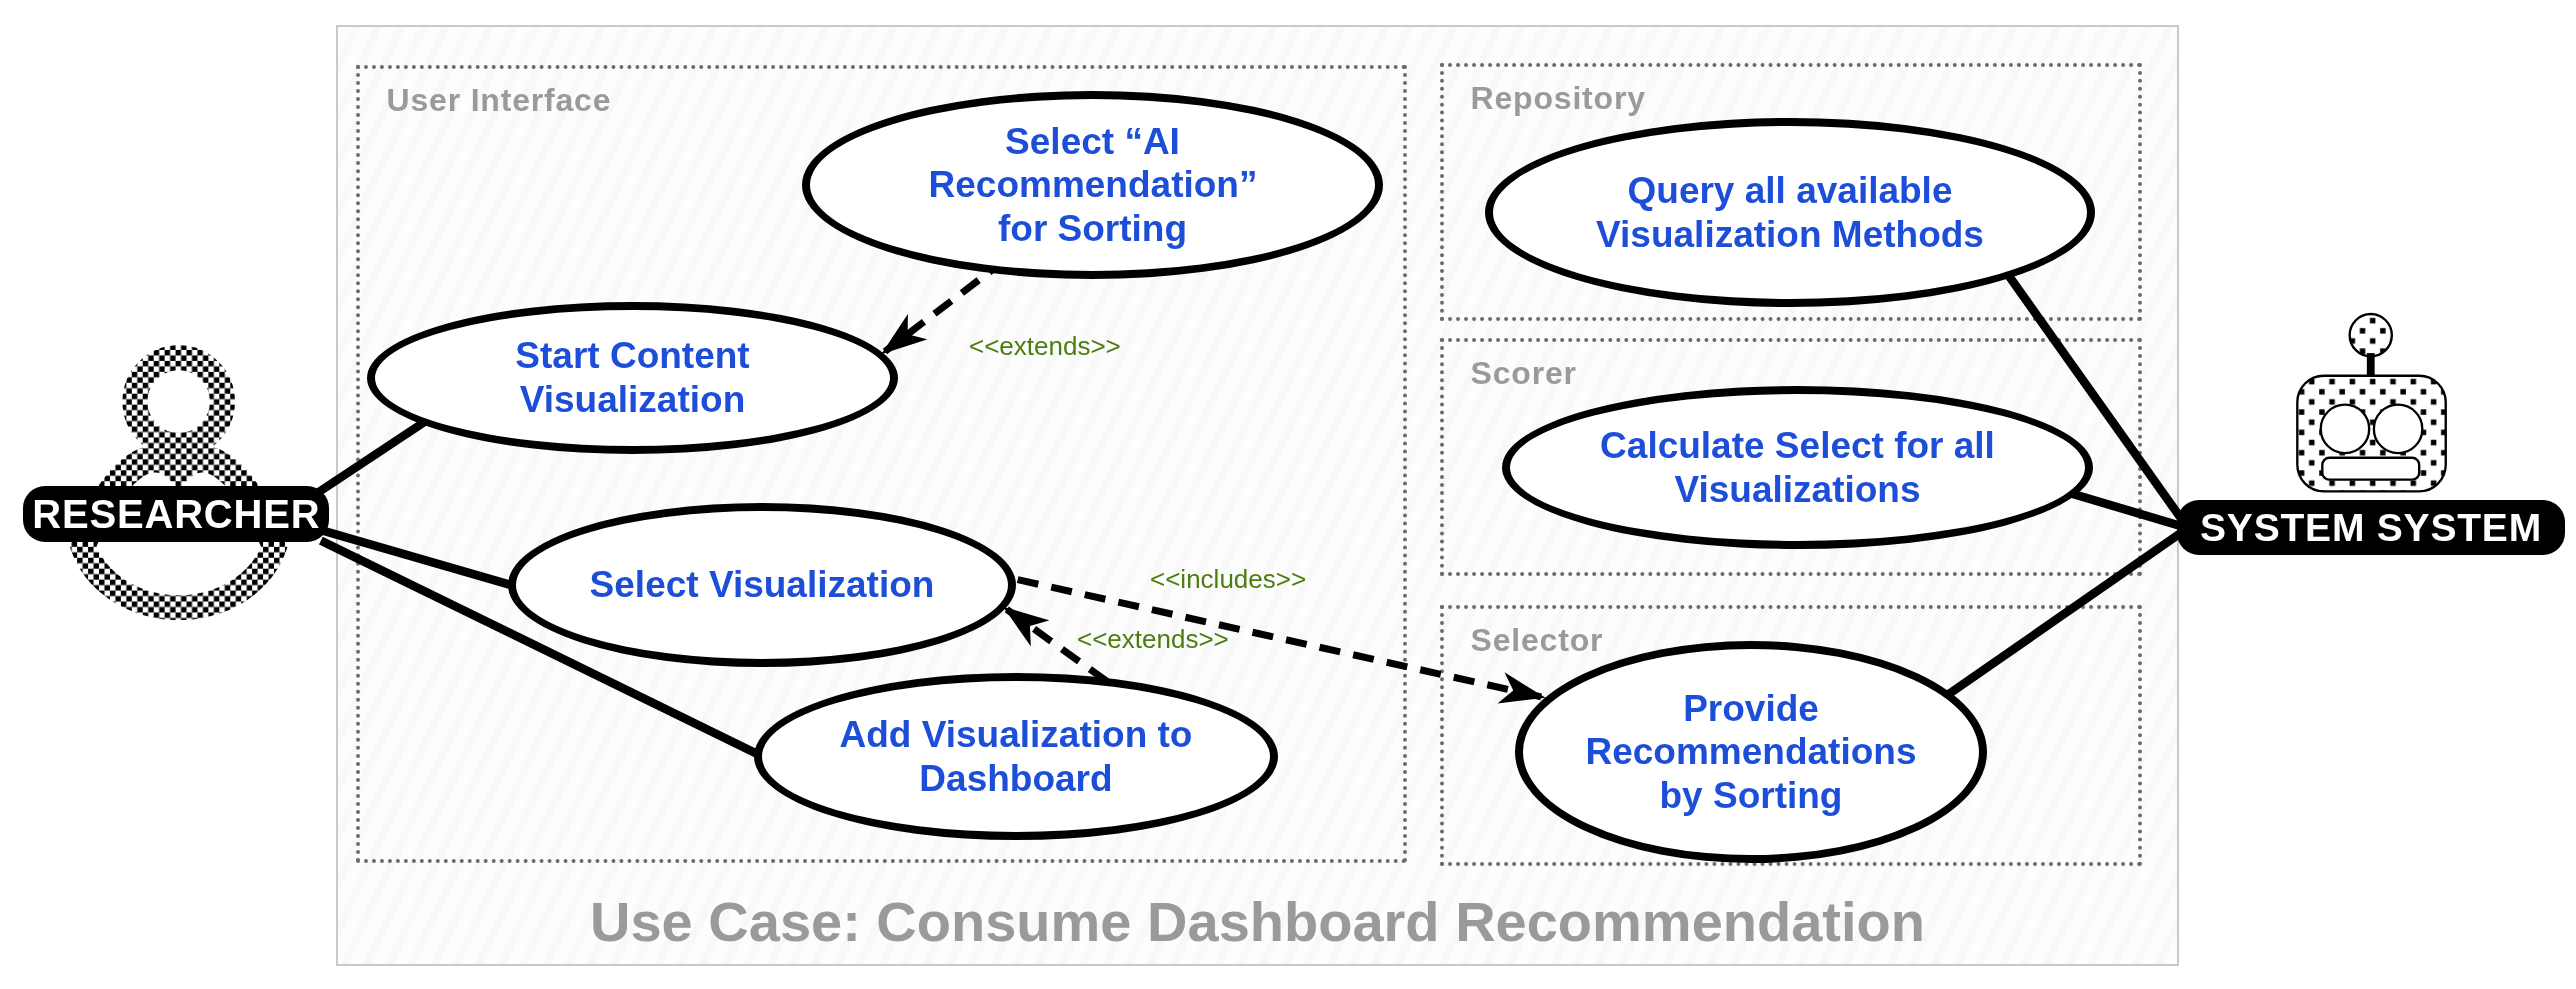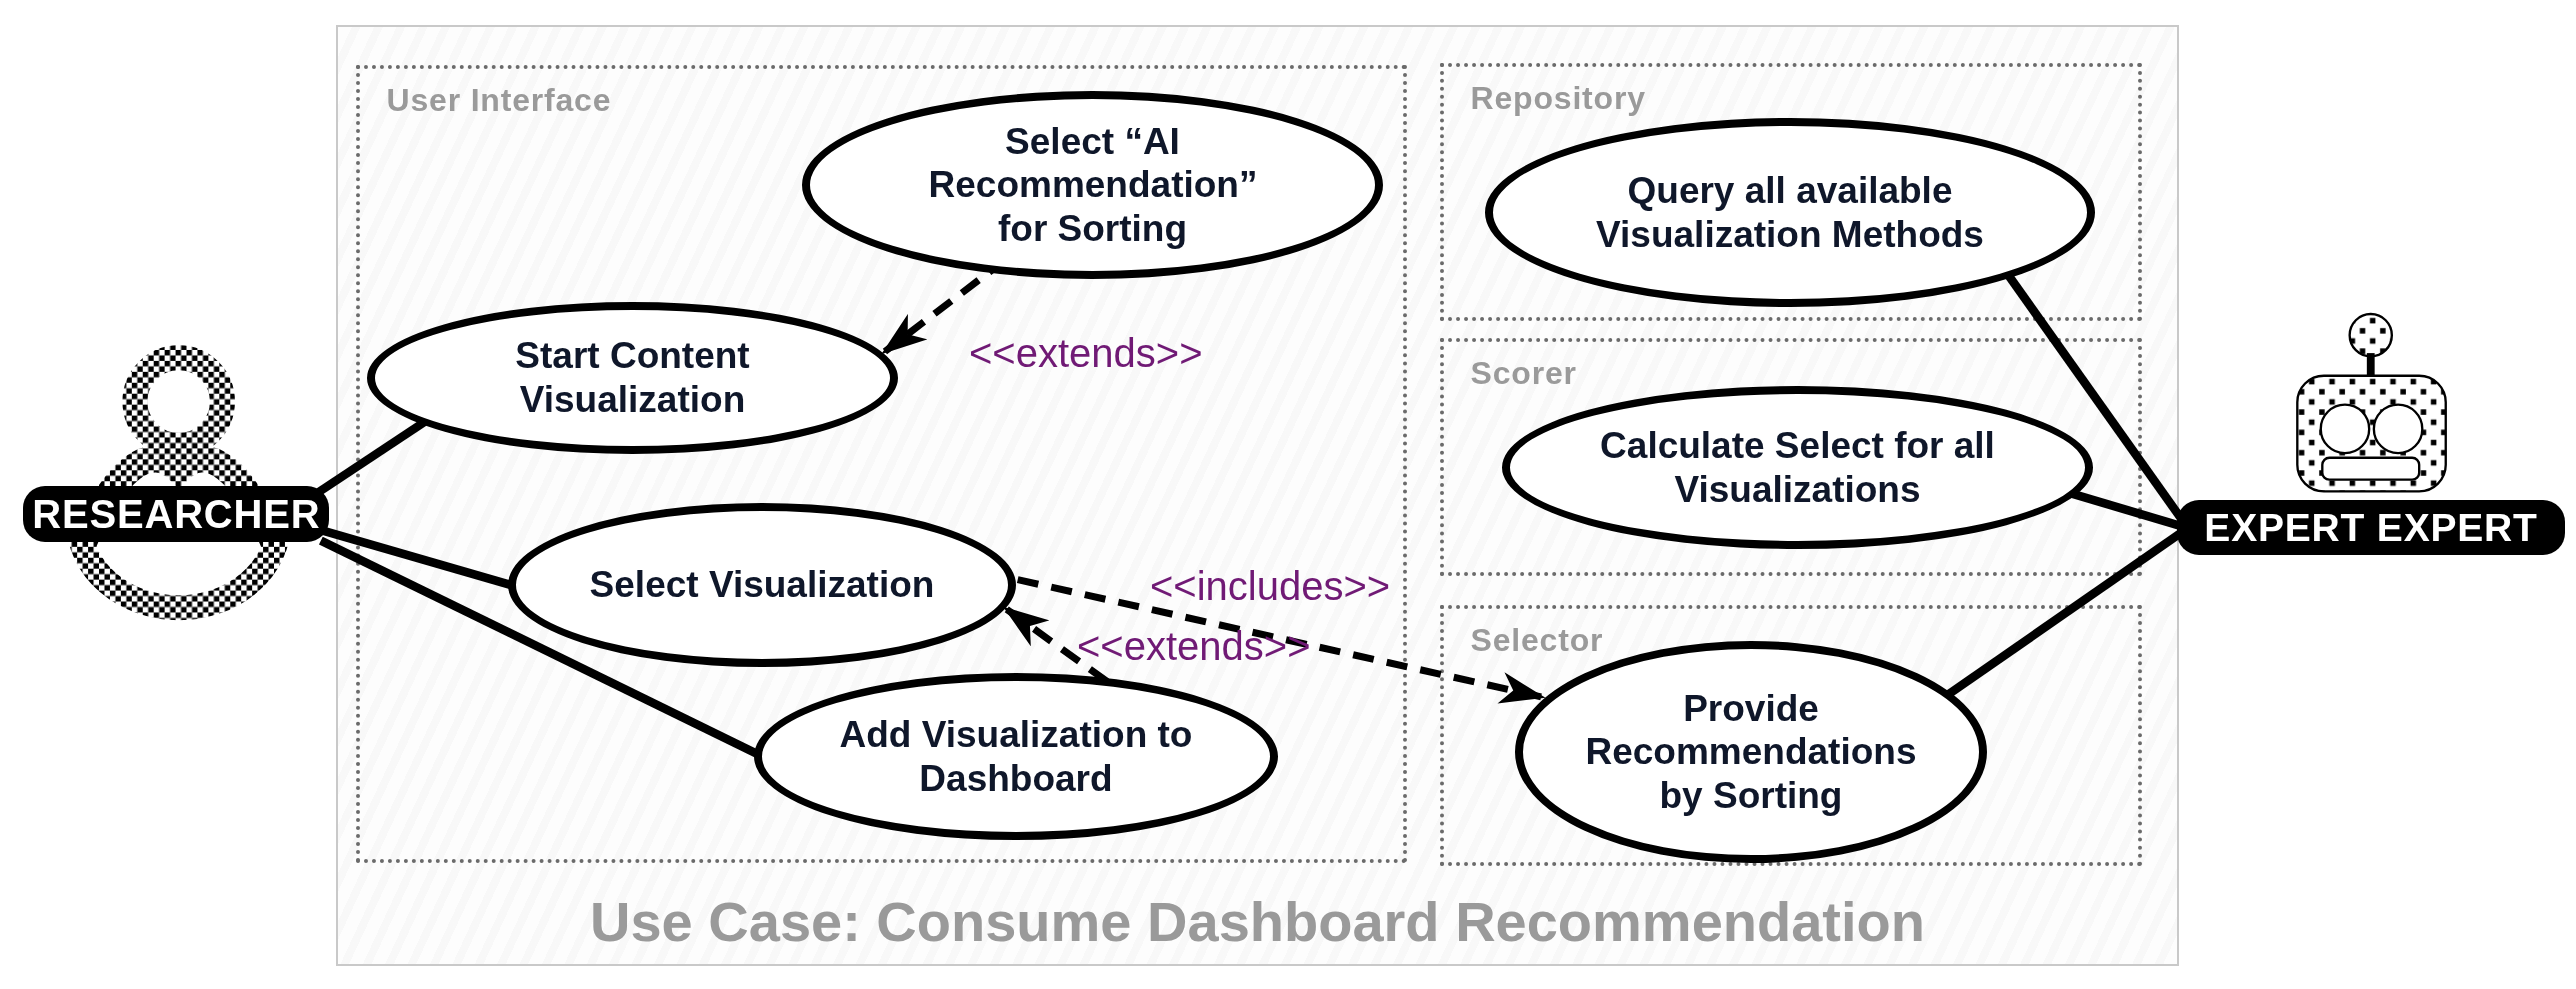--- a/index.html
+++ b/index.html
@@ -22,38 +22,38 @@
   .g-scorer   {left:1440px;top:338px; width:702px;  height:238px;}
   .g-selector {left:1440px;top:605px; width:702px;  height:261px;}
 
   
   svg.wires{position:absolute;left:0;top:0;z-index:2;}
 
   
   .uc{position:absolute;border:8.6px solid #000;border-radius:50%;background:#fff;
       box-sizing:border-box;display:flex;align-items:center;justify-content:center;
       text-align:center;z-index:3;}
-  .uc span{display:block;font-weight:bold;font-size:37px;line-height:1.18;color:#0f172a;}
+  .uc span{display:block;font-weight:bold;font-size:37px;line-height:1.18;color:#1d4ed8;}
   .uc-select-ai {left:802px;top:91px;width:581px;height:188px;}
   .uc-select-ai span{max-width:328px;}
   .uc-start     {left:367px;top:302px;width:531px;height:152px;}
   .uc-start span{max-width:344px;}
   .uc-selviz    {left:508px;top:503px;width:508px;height:164px;}
   .uc-selviz span{max-width:485px;}
   .uc-addviz    {left:754px;top:673px;width:524px;height:167px;}
   .uc-addviz span{max-width:367px;}
   .uc-query     {left:1485px;top:118px;width:610px;height:189px;}
   .uc-query span{max-width:453px;}
   .uc-calc      {left:1502px;top:386px;width:591px;height:163px;}
   .uc-calc span{max-width:461px;}
   .uc-provide   {left:1515px;top:641px;width:472px;height:222px;}
   .uc-provide span{max-width:336px;}
 
   
-  .rel-label{position:absolute;font-size:40px;color:#701a75;z-index:4;white-space:nowrap;}
+  .rel-label{position:absolute;font-size:26px;color:#4d7c0f;z-index:4;white-space:nowrap;}
   .rl-ext-top{left:969px;top:331px;}
   .rl-inc    {left:1150px;top:564px;}
   .rl-ext-bot{left:1077px;top:624px;}
 
   
   .actor-label{position:absolute;background:#000;color:#fff;font-weight:bold;
       display:flex;align-items:center;justify-content:center;border-radius:22px;
       z-index:5;letter-spacing:0.8px;}
   .al-researcher{left:23.4px;top:486px;width:306px;height:56px;font-size:40px;}
   .al-expert{left:2177px;top:500px;width:388px;height:55px;font-size:39px;}
@@ -148,16 +148,16 @@
 </div>
 <div class="uc uc-provide">
   <span>Provide Recommendations by Sorting</span>
 </div>
 
 <div class="rel-label rl-ext-top">&lt;&lt;extends&gt;&gt;</div>
 <div class="rel-label rl-inc">&lt;&lt;includes&gt;&gt;</div>
 <div class="rel-label rl-ext-bot">&lt;&lt;extends&gt;&gt;</div>
 
 <div class="actor-label al-researcher">RESEARCHER</div>
-<div class="actor-label al-expert">EXPERT EXPERT</div>
+<div class="actor-label al-expert">SYSTEM SYSTEM</div>
 
 <div class="diagram-title">Use Case: Consume Dashboard Recommendation</div>
 
 
 </body></html>

